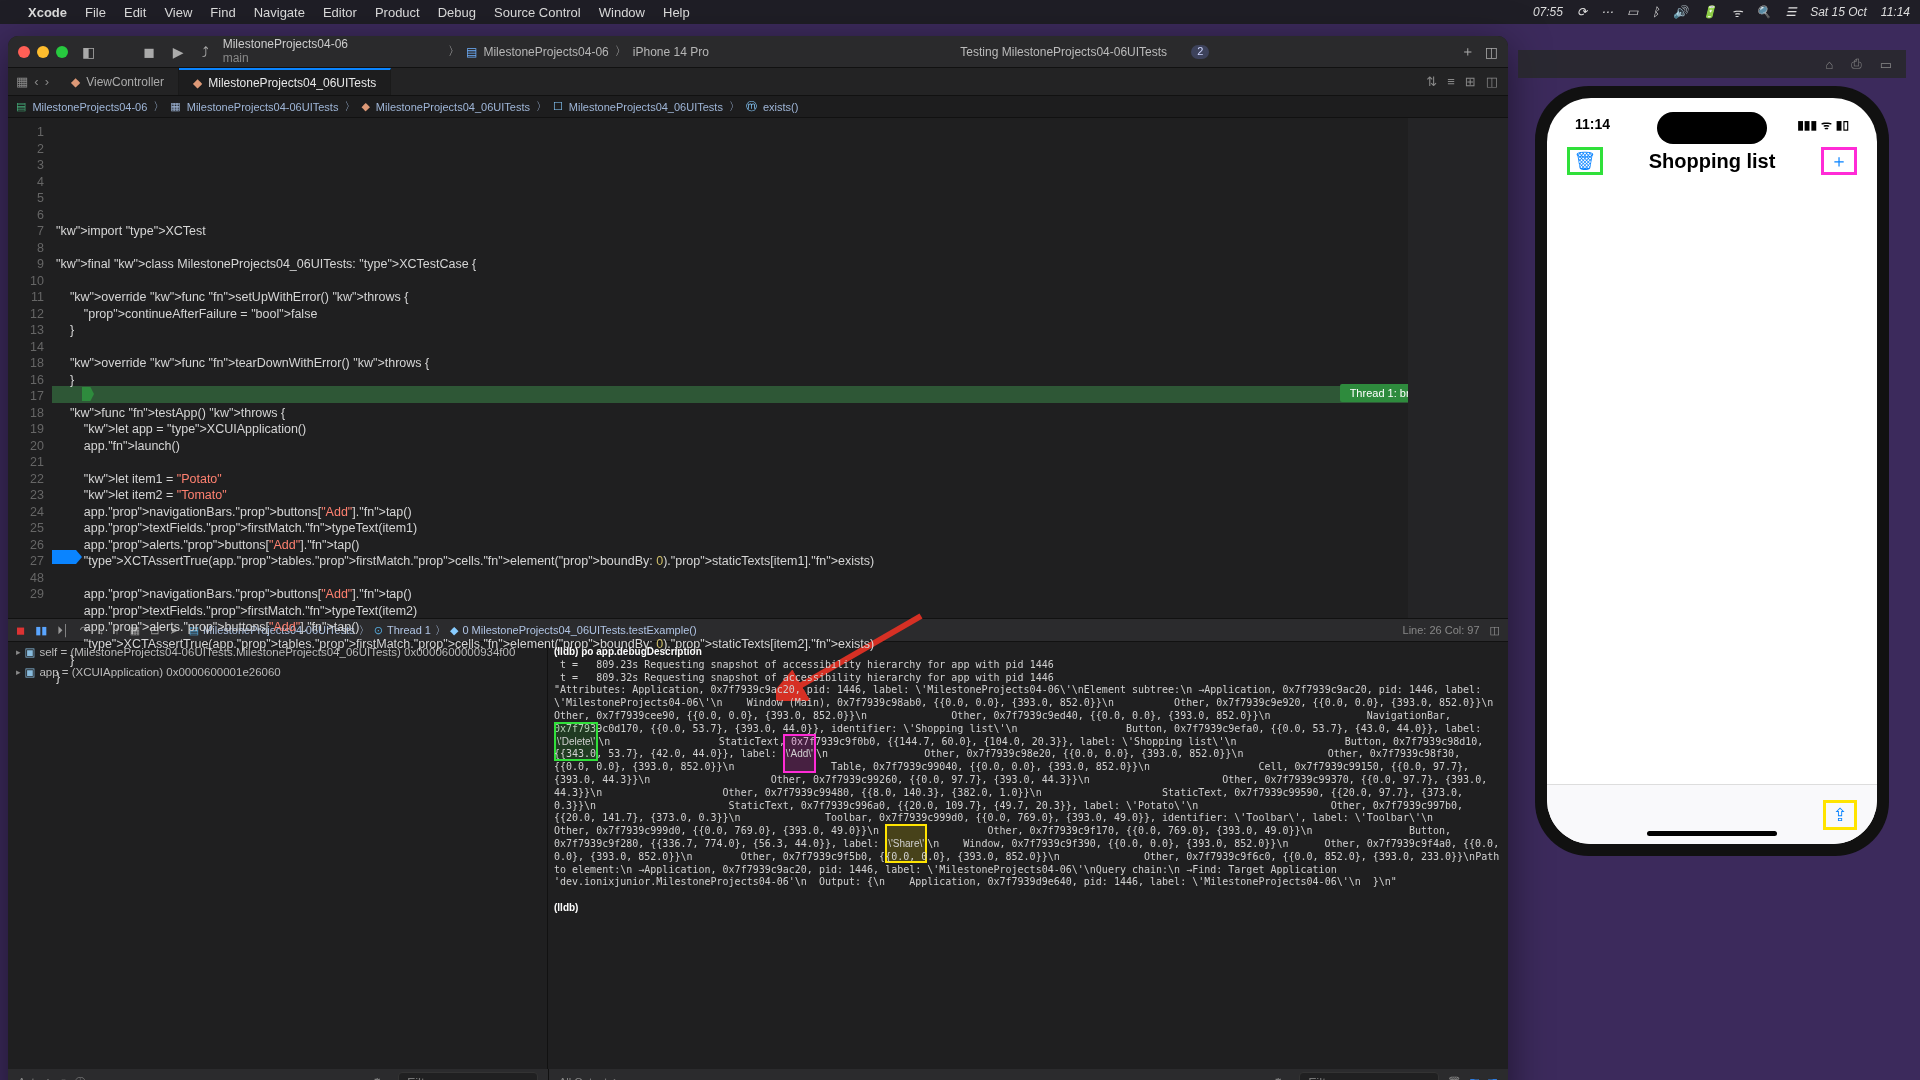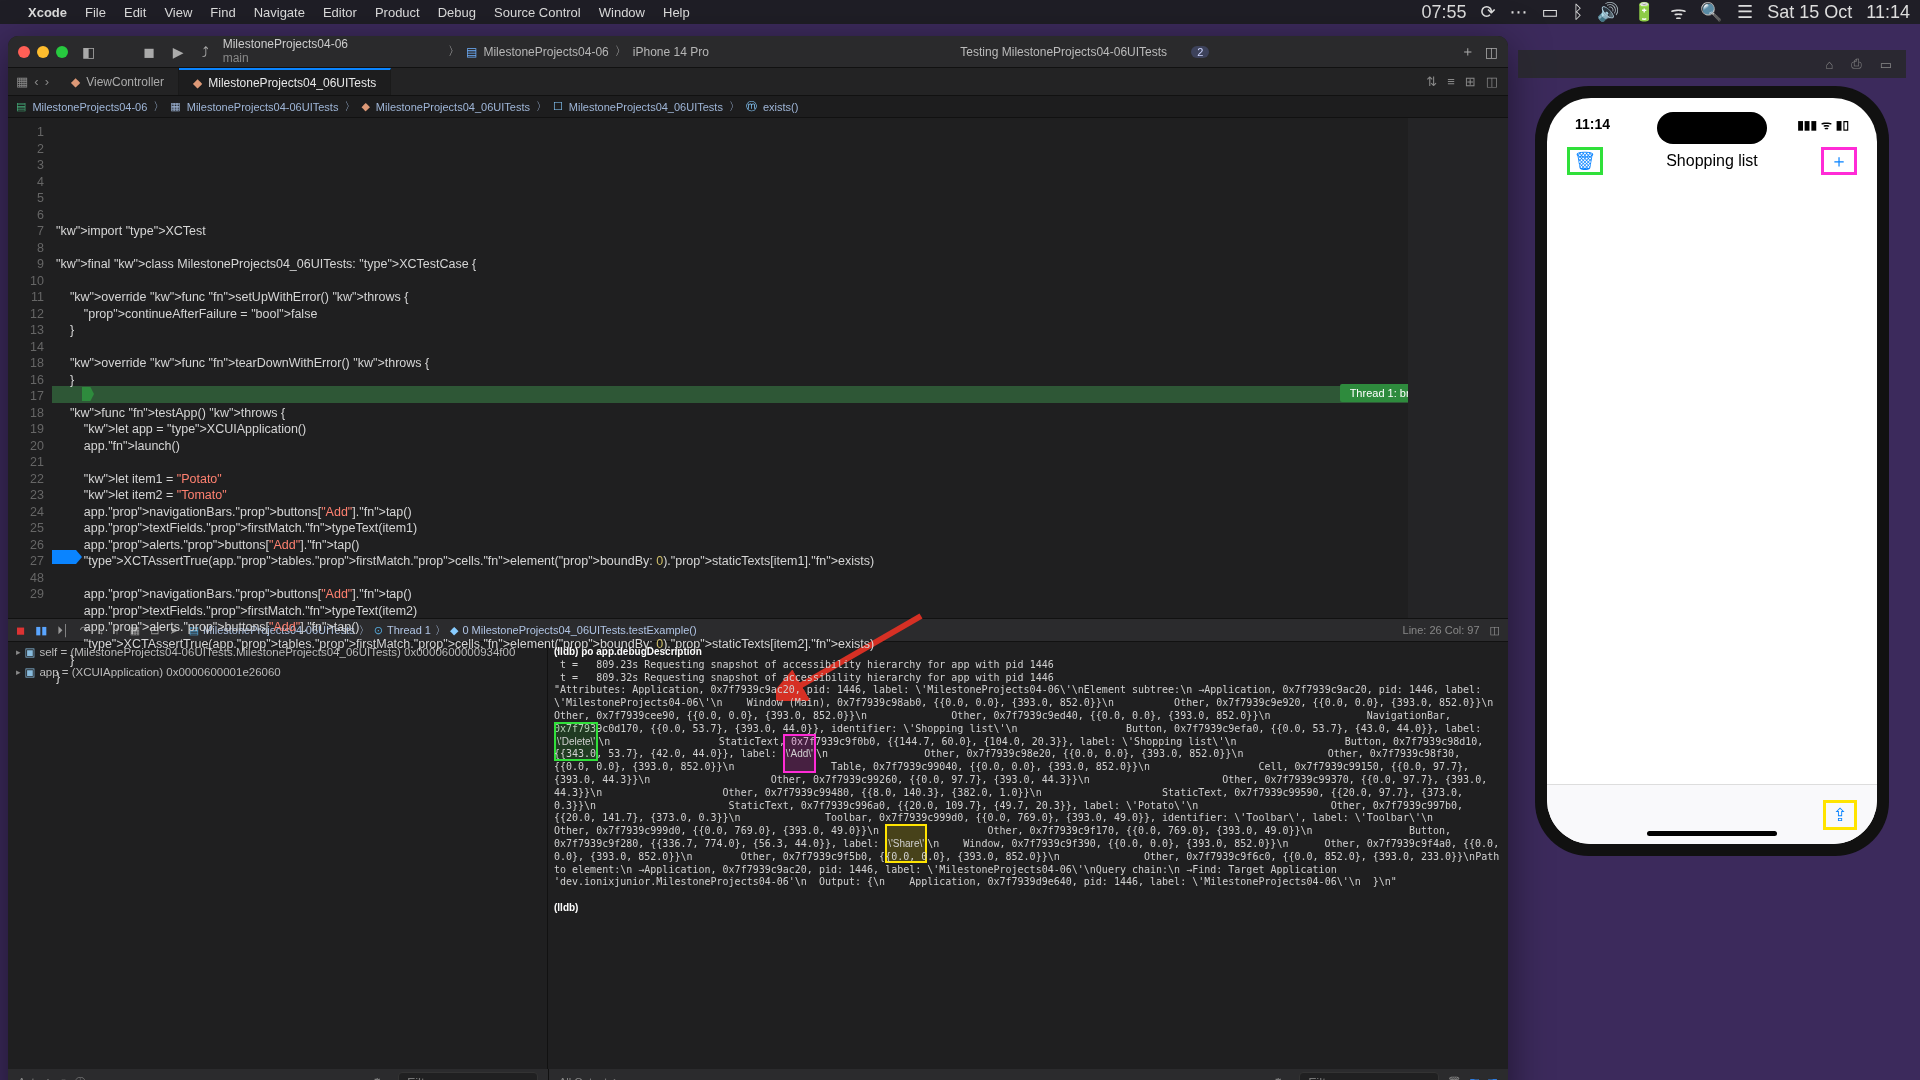--- a/index.html
+++ b/index.html
@@ -2,37 +2,37 @@
 <html><head>
 <meta charset="utf-8">
 <style>
   * { box-sizing: border-box; margin: 0; padding: 0; font-family: -apple-system, BlinkMacSystemFont, "SF Pro", Helvetica, Arial, sans-serif; }
   body { background: #3c2a5c; width: 1920px; height: 1080px; position: relative; overflow: hidden; }
   .menubar { height: 24px; background: rgba(30,30,35,0.95); color: #ddd; display: flex; align-items: center; font-size: 13px; padding: 0 10px; gap: 18px; }
   .menubar .apple { font-size: 14px; }
   .menubar .app-name { font-weight: 600; }
   .menubar .spacer { flex: 1; }
   .menubar .right { display: flex; gap: 14px; align-items: center; }
-  .menubar .right span { font-size: 18px; }
+  .menubar .right span { font-size: 12px; font-style: italic; }
 
   .stage { position: relative; top: 12px; width: 100%; height: calc(100% - 36px); }
 
   .xcode-window { position: absolute; left: 8px; top: 0; width: 1500px; height: 1074px; background: #1e1e1e; border-radius: 10px; overflow: hidden; box-shadow: 0 10px 40px rgba(0,0,0,.5); }
 
   .titlebar { height: 32px; background: #2a2a2c; display: flex; align-items: center; padding: 0 10px; gap: 10px; border-bottom: 1px solid #111; }
   .traffic { display: flex; gap: 7px; }
   .traffic span { width: 12px; height: 12px; border-radius: 50%; display: inline-block; }
   .red { background:#ff5f56 } .yellow{background:#ffbd2e}.green{background:#27c93f}
   .titlebar .sep { width: 20px; }
   .titlebar .icon-btn { color:#aaa; font-size: 14px; padding: 0 4px; }
   .titlebar .proj { color:#ccc; font-size: 12px; line-height: 1.1; }
   .titlebar .proj .sub { font-size:12px; color:#888; }
   .titlebar .crumbs { margin-left: 90px; display:flex; gap:6px; align-items:center; color:#b6b6b6; font-size: 12px; }
   .titlebar .crumbs .pill { color:#b6b6b6; }
-  .titlebar .testing { margin-left: auto; margin-right: auto; color:#bbb; font-size: 12px; display:flex; gap:24px; align-items:center;}
+  .titlebar .testing { margin-left: auto; margin-right: auto; color:#bbb; font-size: 12px; display:flex; gap:24px; }
   .badge-round { background:#3d425b; color:#cfd6ff; border-radius: 8px; padding: 0 6px; font-size: 11px; }
   .titlebar .right-icons { display:flex; gap:10px; color:#aaa; font-size:14px; align-items:center;}
 
   .tabbar { height: 28px; background:#232324; display:flex; align-items:center; border-bottom:1px solid #111; }
   .jump { display:flex; gap:6px; align-items:center; padding:0 8px; color:#888; font-size:13px;}
   .tab { height: 100%; display:flex; align-items:center; padding: 0 14px; color:#aaa; font-size:12px; gap:6px; border-right:1px solid #1a1a1a;}
   .tab.active { background:#1d1d1e; color:#e8e8e8; border-top:2px solid #0a84ff; }
   .tabbar .flex { flex:1; }
   .tabbar .ricons { display:flex; gap:10px; padding-right:10px; color:#888; font-size:13px;}
 
@@ -77,21 +77,21 @@
   .sim-title { height:26px; background:rgba(48,48,52,0.9); border-radius:6px 6px 0 0; display:flex; align-items:center; padding:0 8px; gap:8px; color:#aaa; font-size:11px;}
   .sim-title .traffic span{width:10px;height:10px; background:#555; border-radius:50%; display:inline-block;}
   .sim-tools { height:28px; background:rgba(40,40,44,0.9); display:flex; align-items:center; justify-content:flex-end; gap:18px; padding:0 14px; color:#888; font-size:13px;}
   .phone { position:relative; margin:8px auto 0; width:354px; height:770px; background:#111; border-radius:54px; padding:12px; }
   .screen { width:100%; height:100%; background:#fff; border-radius:44px; overflow:hidden; position:relative;}
   .notch { position:absolute; top:14px; left:50%; transform:translateX(-50%); width:110px; height:32px; background:#000; border-radius:18px;}
   .status { display:flex; justify-content:space-between; padding:18px 28px 0; font-size:14px; font-weight:600;}
   .status .r span{ font-size:12px;}
   .navbar { display:flex; align-items:center; justify-content:space-between; padding:14px 20px 8px;}
   .nbtn { width:36px; height:28px; display:flex; align-items:center; justify-content:center; color:#0a84ff; font-size:18px; border:3px solid transparent;}
-  .navtitle { font-weight:400; font-size:16px;}
+  .navtitle { font-weight:700; font-size:20px;}
   .list { padding:4px 0;}
   .list-item { padding:10px 20px; font-size:15px;}
   .toolbar { position:absolute; bottom:0; left:0; right:0; height:60px; border-top:1px solid #ddd; display:flex; justify-content:flex-end; align-items:center; padding:0 20px; background:#f9f9fb;}
   .toolbar .share { width:34px; height:30px; display:flex; align-items:center; justify-content:center; color:#0a84ff; font-size:18px; border:3px solid transparent;}
   .home-ind { position:absolute; bottom:8px; left:50%; transform:translateX(-50%); width:130px; height:5px; background:#000; border-radius:4px;}
   .hl-green { border-color:#30e03a !important; }
   .hl-mag { border-color:#ff2bd6 !important; }
   .hl-yel { border-color:#ffe400 !important; }
 
   .red-arrow { position:absolute; left:768px; top:575px; width:150px; height:90px; pointer-events:none;}

